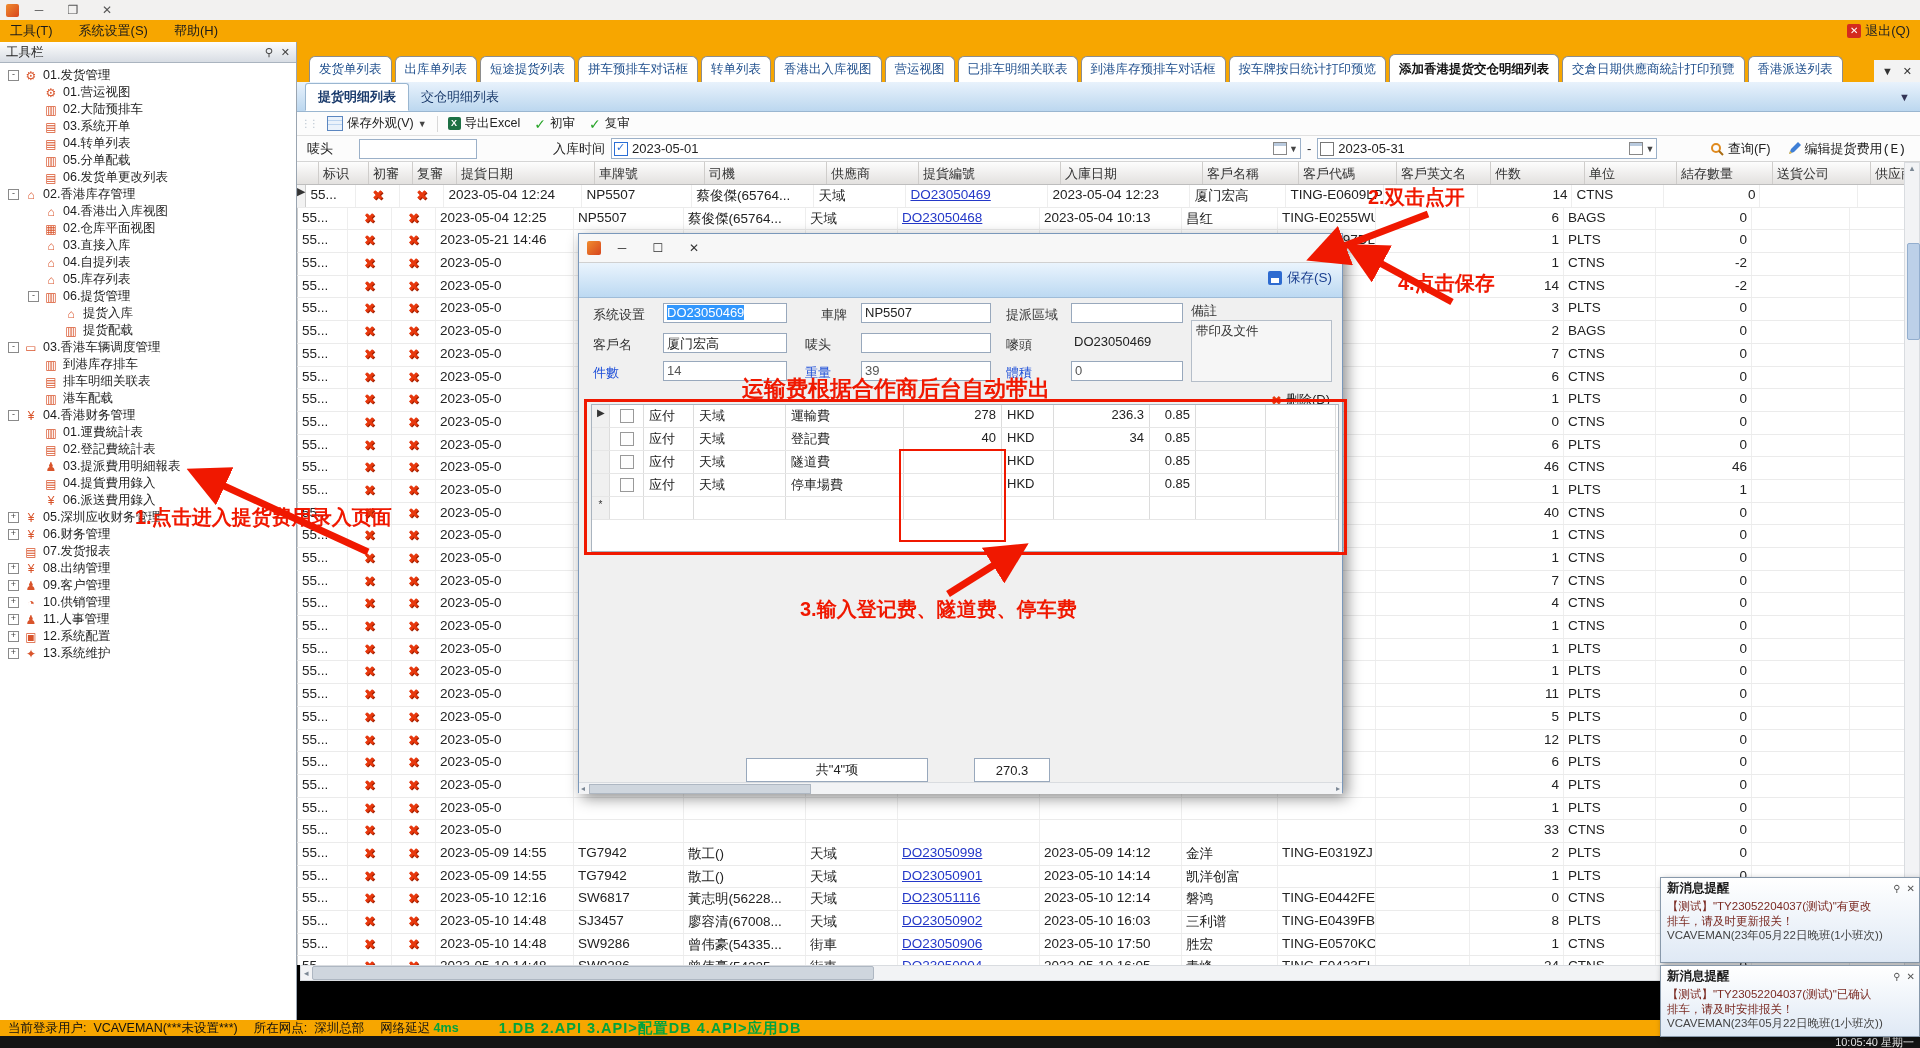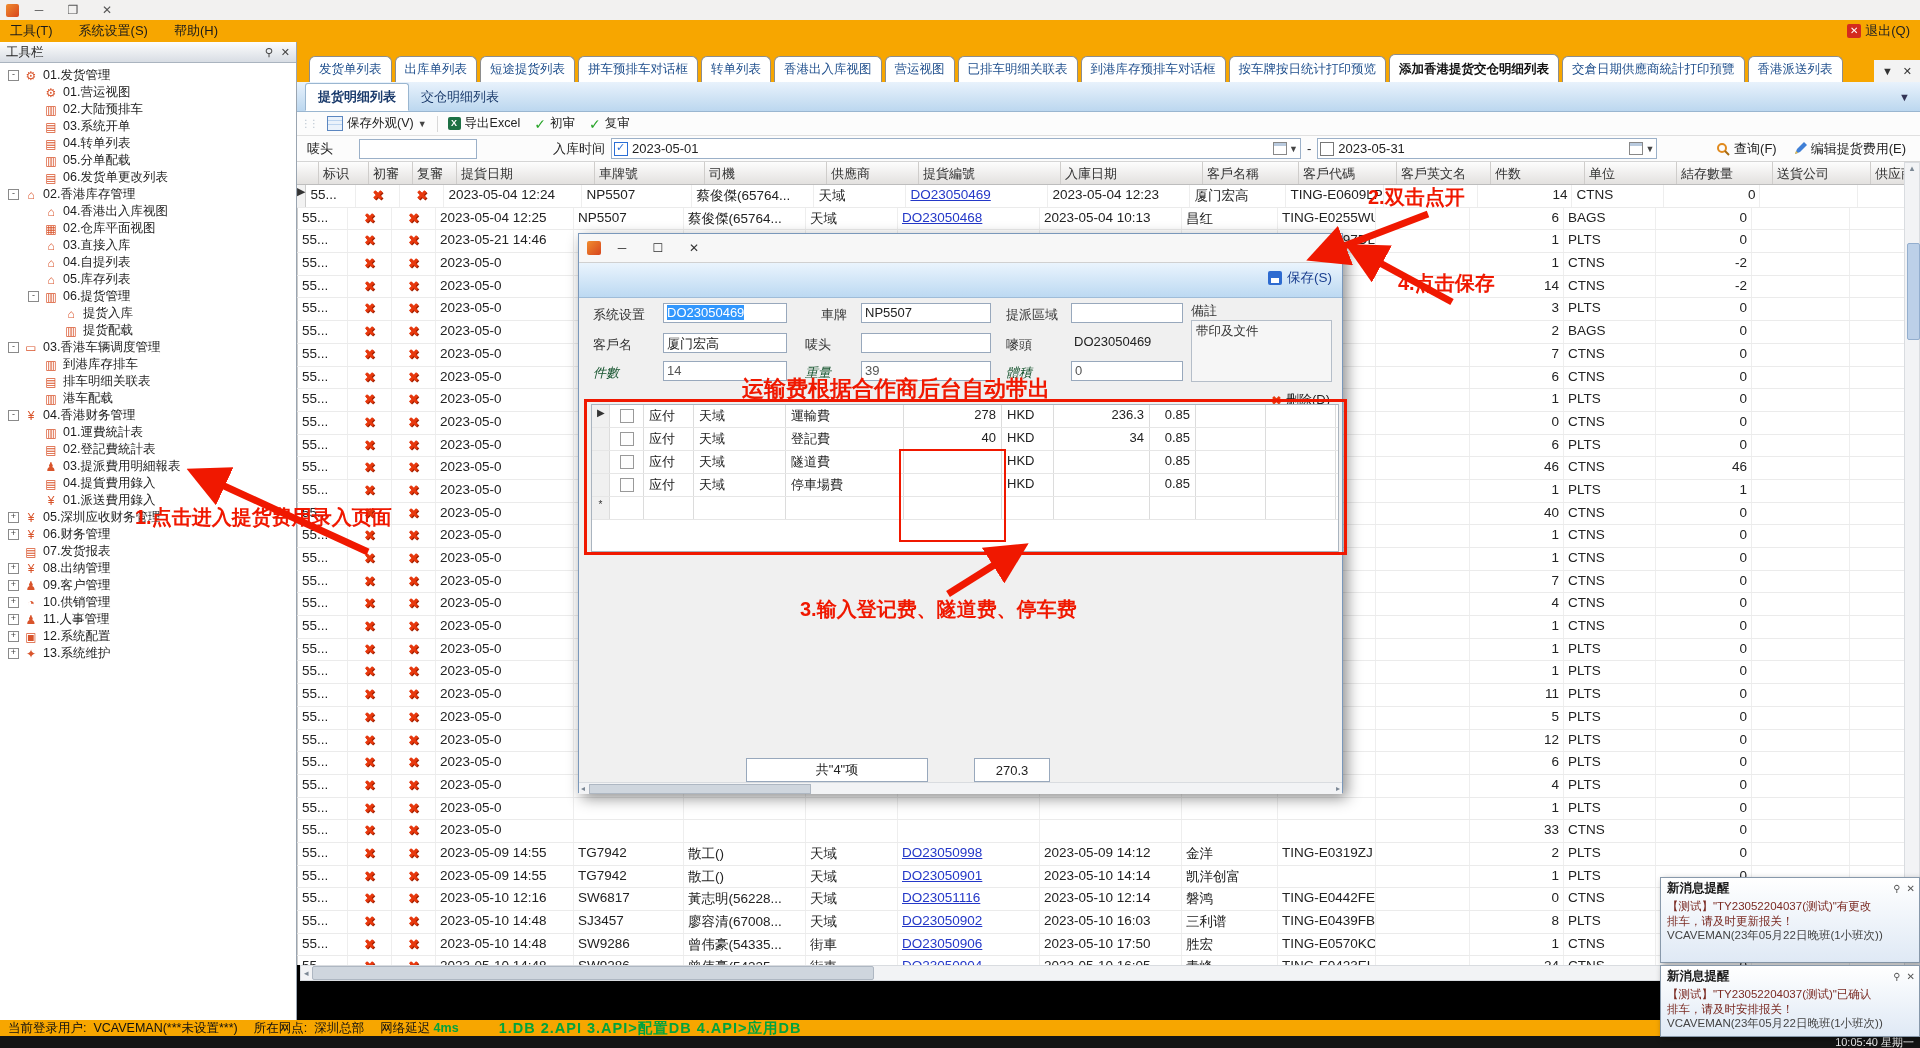--- a/index.html
+++ b/index.html
@@ -76,21 +76,21 @@
   #modal{left:578px;top:233px;width:765px;height:560px;background:#f0f0f0;border:1px solid #7a98bb;box-shadow:4px 5px 14px rgba(0,0,0,.45);z-index:40;}
   #mtitle{height:28px;background:#f7f7f7;border-bottom:1px solid #d0d0d0;display:flex;align-items:center;padding:0 8px;gap:6px;}
   #mico{width:14px;height:14px;background:linear-gradient(135deg,#f08c2e,#d7451e);border-radius:2px;}
   #mtitletext{font-size:13px;color:#222;flex:1;}
   .mwb{width:30px;text-align:center;color:#333;font-size:12px;}
   #mstrip{height:34px;background:linear-gradient(#eaf4fd,#bcd9f2);border-bottom:1px solid #9fbcd8;position:relative;}
   #msave{position:absolute;right:10px;top:6px;display:flex;gap:5px;align-items:center;font-size:13.5px;color:#1a3f8f;}
   .flopico{width:14px;height:14px;background:#2e6bd0;border-radius:2px;position:relative;}
   .flopico:after{content:"";position:absolute;left:3px;top:7px;width:8px;height:5px;background:#fff;}
   .mlabel{position:absolute;font-size:13px;color:#333;white-space:nowrap;}
-  .mlabel.dis{color:#14532d;font-style:italic;}
+  .mlabel.dis{color:#1d4ed8;}
   .minput{position:absolute;height:20px;border:1px solid #98a8bc;background:#fff;font-size:13px;padding:1px 3px;box-sizing:border-box;white-space:nowrap;overflow:hidden;}
   .minput.flat{border:none;background:transparent;}
   .hl{background:#3297fd;color:#fff;}
   #mremark{position:absolute;left:612px;top:86px;width:141px;height:62px;border:1px solid #b5bec9;background:#f6f6f6;font-size:12.5px;padding:2px 4px;box-sizing:border-box;color:#333;}
   #mdel{position:absolute;right:12px;top:157px;display:flex;align-items:center;gap:4px;font-size:13px;color:#222;}
   #mgrid{position:absolute;left:12px;top:170px;width:746px;height:146px;background:#fff;border:1px solid #aab4bf;}
   #mghead{display:flex;height:22px;background:linear-gradient(#fdfdfd,#e3e1df);border-bottom:1px solid #bdbdbd;font-size:12.5px;color:#333;}
   .mgrow{display:flex;height:22px;border-bottom:1px solid #e6e6e6;font-size:13px;}
   .mgc{border-right:1px solid #dcdcdc;padding:2px 5px;box-sizing:border-box;flex:none;overflow:hidden;white-space:nowrap;}
   .mgsel{background:#f0f0f0;text-align:center;font-size:10px;color:#333;}
@@ -260,21 +260,21 @@
         <span>03.提派費用明細報表</span>
       </div>
       <div class="titem" style="padding-left: 28px;">
         <span style="width: 15px; flex: 0 0 auto;"></span>
         <span class="ticon">▤</span>
         <span>04.提貨費用錄入</span>
       </div>
       <div class="titem" style="padding-left: 28px;">
         <span style="width: 15px; flex: 0 0 auto;"></span>
         <span class="ticon">¥</span>
-        <span>01.派送費用錄入</span>
+        <span>06.派送費用錄入</span>
       </div>
       <div class="titem" style="padding-left: 8px;">
         <span class="texp">+</span>
         <span class="ticon">¥</span>
         <span>05.深圳应收财务管理</span>
       </div>
       <div class="titem" style="padding-left: 8px;">
         <span class="texp">+</span>
         <span class="ticon">¥</span>
         <span>06.财务管理</span>
@@ -391,21 +391,21 @@
       </span>
   </span>
   <span style="flex:1"></span>
   <span class="rlink">
     <svg width="14" height="14">
         <circle cx="6" cy="6" r="4" fill="none" stroke="#e08a1e" stroke-width="2"></circle>
         <line x1="9" y1="9" x2="13" y2="13" stroke="#a86a10" stroke-width="2"></line>
       </svg>
     <span>查询(F)</span>
   </span>
-  <span class="rlink" style="margin:0 14px 0 16px;">
+  <span class="rlink" style="margin:0 14px 0 16px;font-family:Liberation Mono, monospace;">
     <svg width="14" height="14">
         <polygon points="2,12 4,7 11,0 14,3 7,10" fill="#3f7fd6"></polygon>
         <polygon points="2,12 3,9 5,11" fill="#f0c040"></polygon>
       </svg>
     <span>编辑提货费用(E)</span>
   </span>
 </div>
 
 <div id="tablewrap" class="abs">
   <div id="thead">

